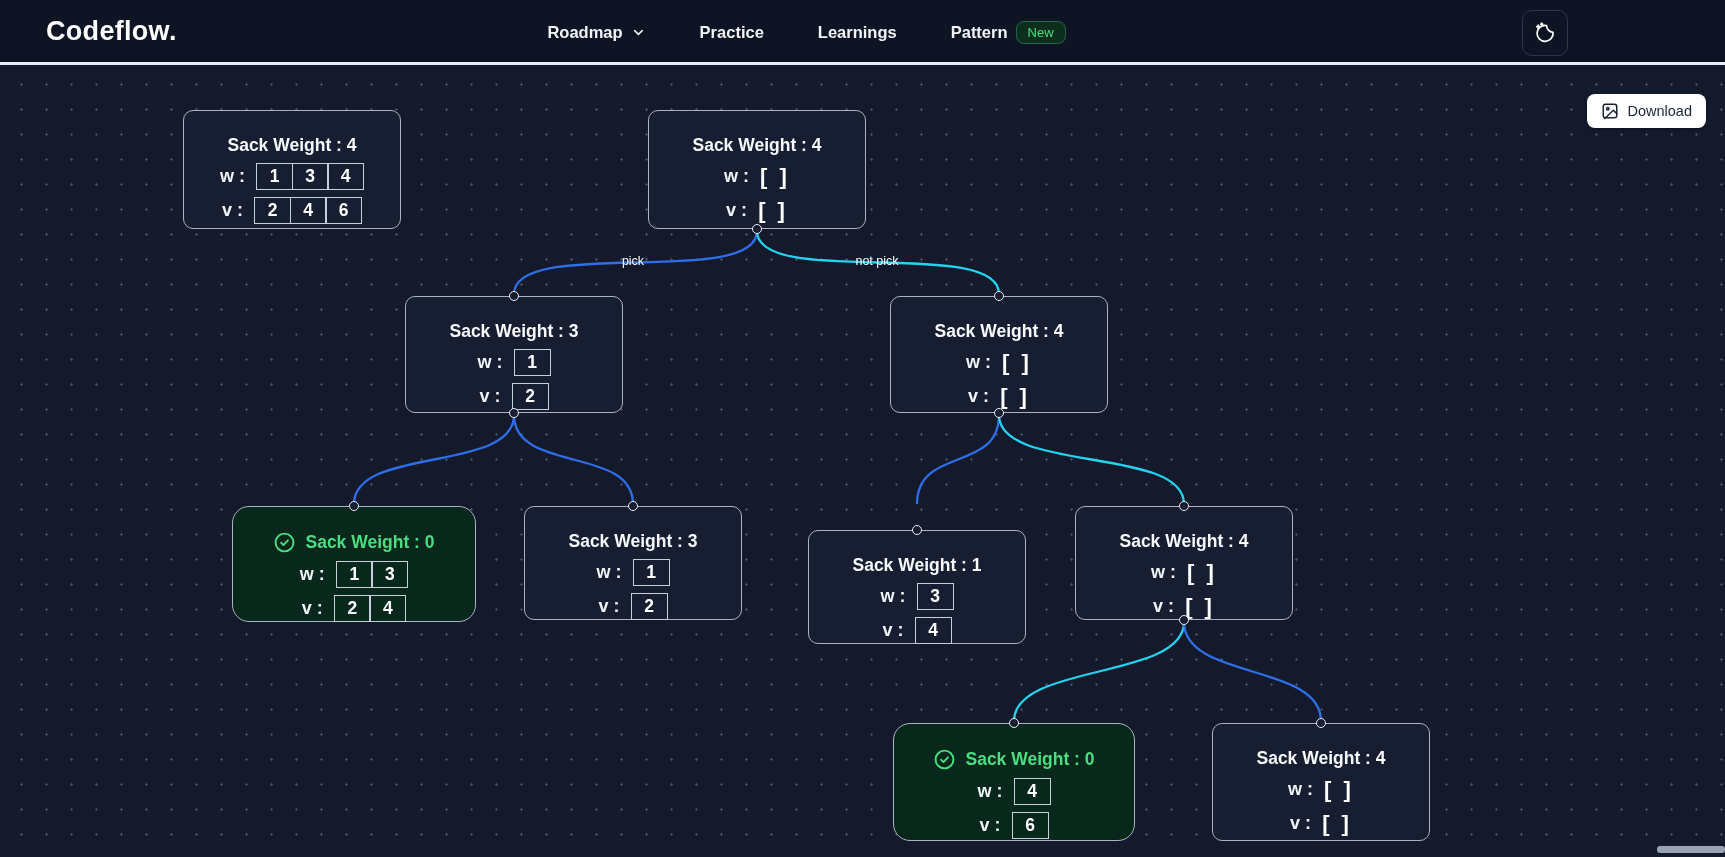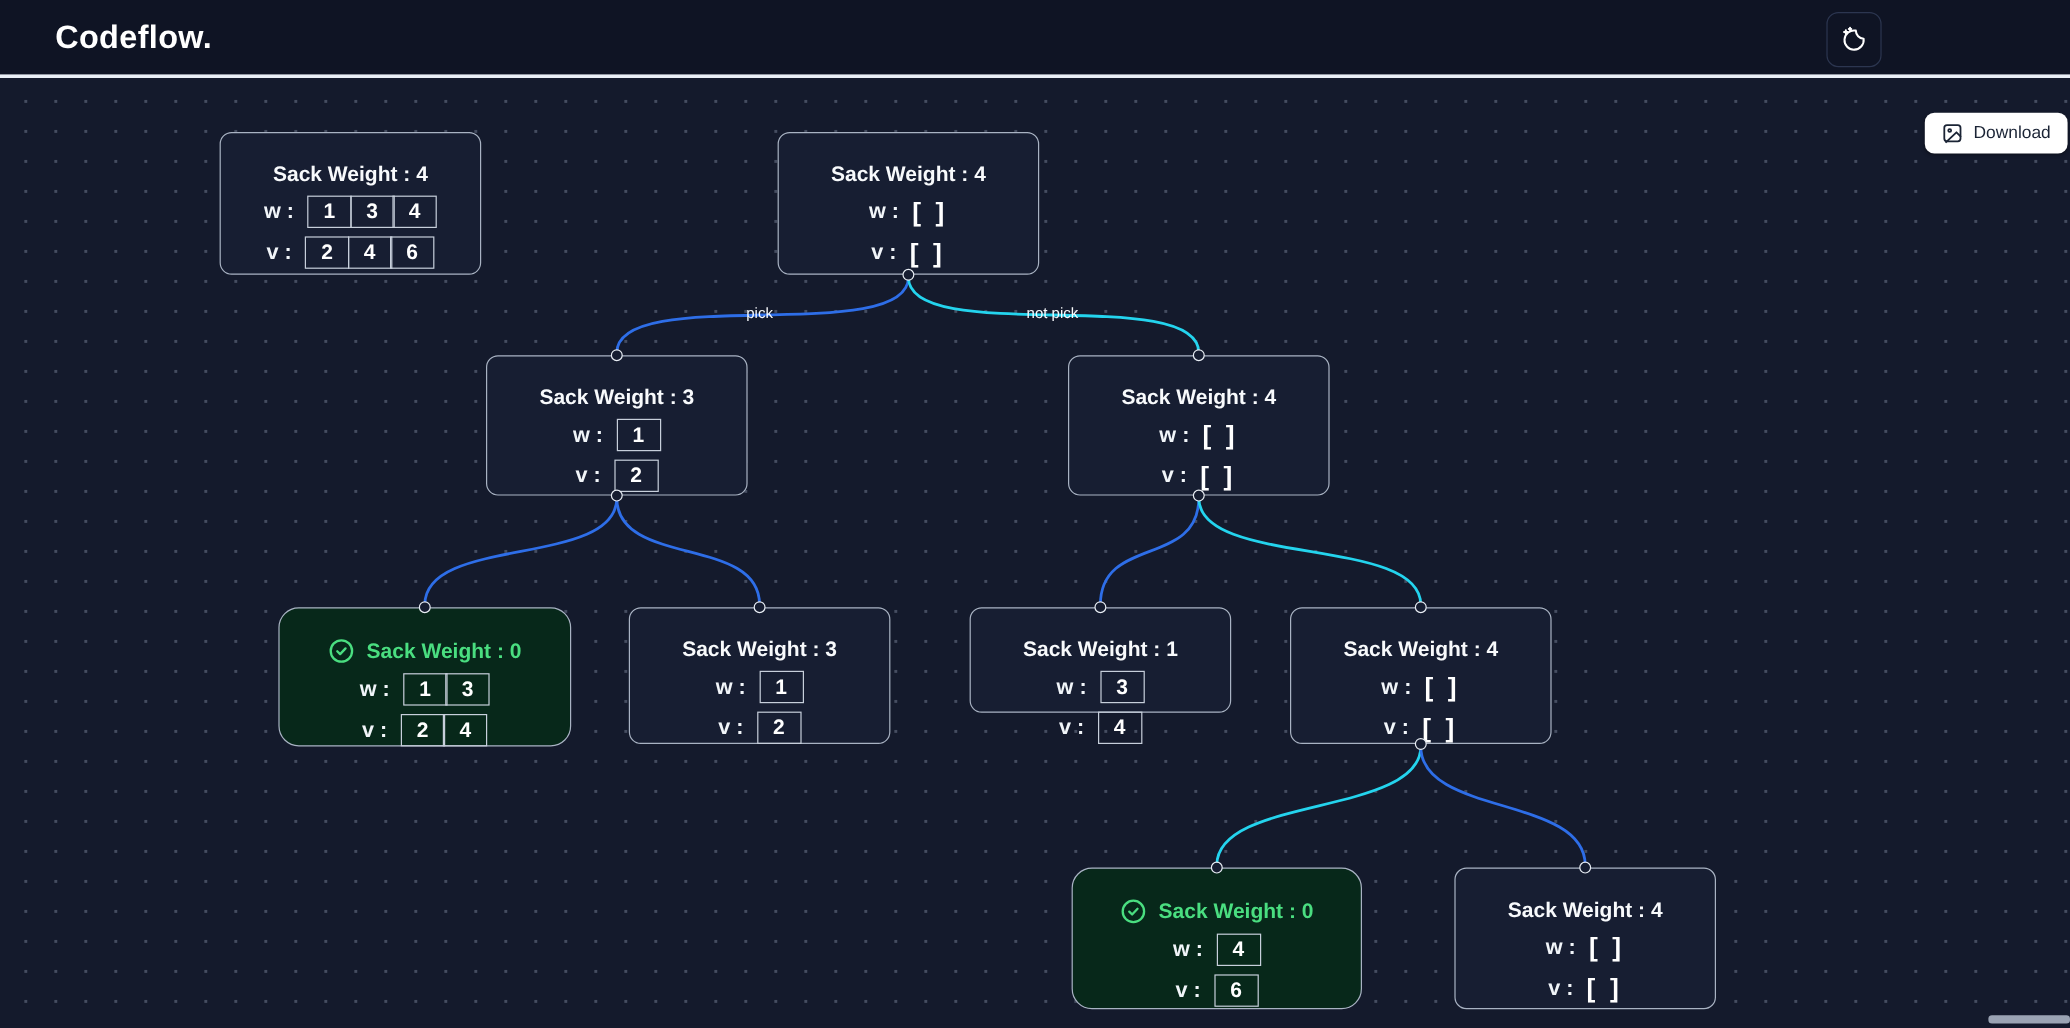--- a/index.html
+++ b/index.html
@@ -68,38 +68,56 @@
   .bracket { font-size: 22px; font-weight: 600; letter-spacing: 3px; color: #ffffff; line-height: 27px; }
   .handle {
     position: absolute; left: 50%; width: 10px; height: 10px;
     border: 1.6px solid #e8edf4; border-radius: 50%; background: #161d31;
     transform: translateX(-50%); cursor: crosshair;
   }
   .handle.top { top: -6px; }
   .handle.bottom { bottom: -6px; }
   
   .download-btn {
-    position: absolute; top: 29px; right: 2px; height: 34px; z-index: 5;
+    position: absolute; top: 29px; right: 19px; height: 34px; z-index: 5;
     background: #ffffff; color: #1b2435; border: none; border-radius: 8px;
     display: flex; align-items: center; gap: 9px; padding: 0 14px;
     font-size: 14.5px; font-weight: 500; font-family: inherit; cursor: pointer;
     box-shadow: 0 1px 3px rgba(0,0,0,.35);
     text-align: right;
   }
   .hscroll {
     position: absolute; left: 1657px; top: 781px; width: 68px; height: 7px;
     background: #9aa3b3; border-radius: 3px; z-index: 6; cursor: pointer;
   }
 </style>
 </head>
 <body>
 
 <div class="nav">
   <div class="logo">Codeflow.</div>
 
+  <div class="nav-center">
+    <div class="nav-item">
+      <span>Roadmap</span>
+      <svg width="15" height="15" viewBox="0 0 24 24" fill="none" stroke="#f3f5f8" stroke-width="2.4" stroke-linecap="round" stroke-linejoin="round">
+          <path d="M6 9l6 6 6-6"></path>
+        </svg>
+    </div>
+    <div class="nav-item">
+      <span>Practice</span>
+    </div>
+    <div class="nav-item">
+      <span>Learnings</span>
+    </div>
+    <div class="nav-item">
+      <span>Pattern</span>
+      <span class="badge">New</span>
+    </div>
+  </div>
 
   <button class="theme-btn">
     <svg width="24" height="24" viewBox="0 0 24 24" fill="none" stroke="#ffffff" stroke-width="1.7" stroke-linecap="round" stroke-linejoin="round">
       <path d="M13.5 4.5a7 7 0 0 0 6.5 6.8A8 8 0 1 1 13.5 4.5Z"></path>
       <path d="M5.2 4.2v3M3.7 5.7h3"></path>
       <path d="M8.7 2.2v2M7.7 3.2h2"></path>
     </svg>
   </button>
 </div>
 
@@ -231,21 +249,21 @@
         </div>
       </div>
       <div class="node-row">
         <span class="row-label">v :</span>
         <div class="cells">
           <div class="cell">2</div>
         </div>
       </div>
       <div class="handle top"></div>
     </div>
-    <div class="node" style="left: 808px; top: 441px; width: 218px; height: 88px;">
+    <div class="node" style="left: 808px; top: 465px; width: 218px; height: 114px;">
       <div class="node-title">
         <span>Sack Weight : 1</span>
       </div>
       <div class="node-row">
         <span class="row-label">w :</span>
         <div class="cells">
           <div class="cell">3</div>
         </div>
       </div>
       <div class="node-row">

